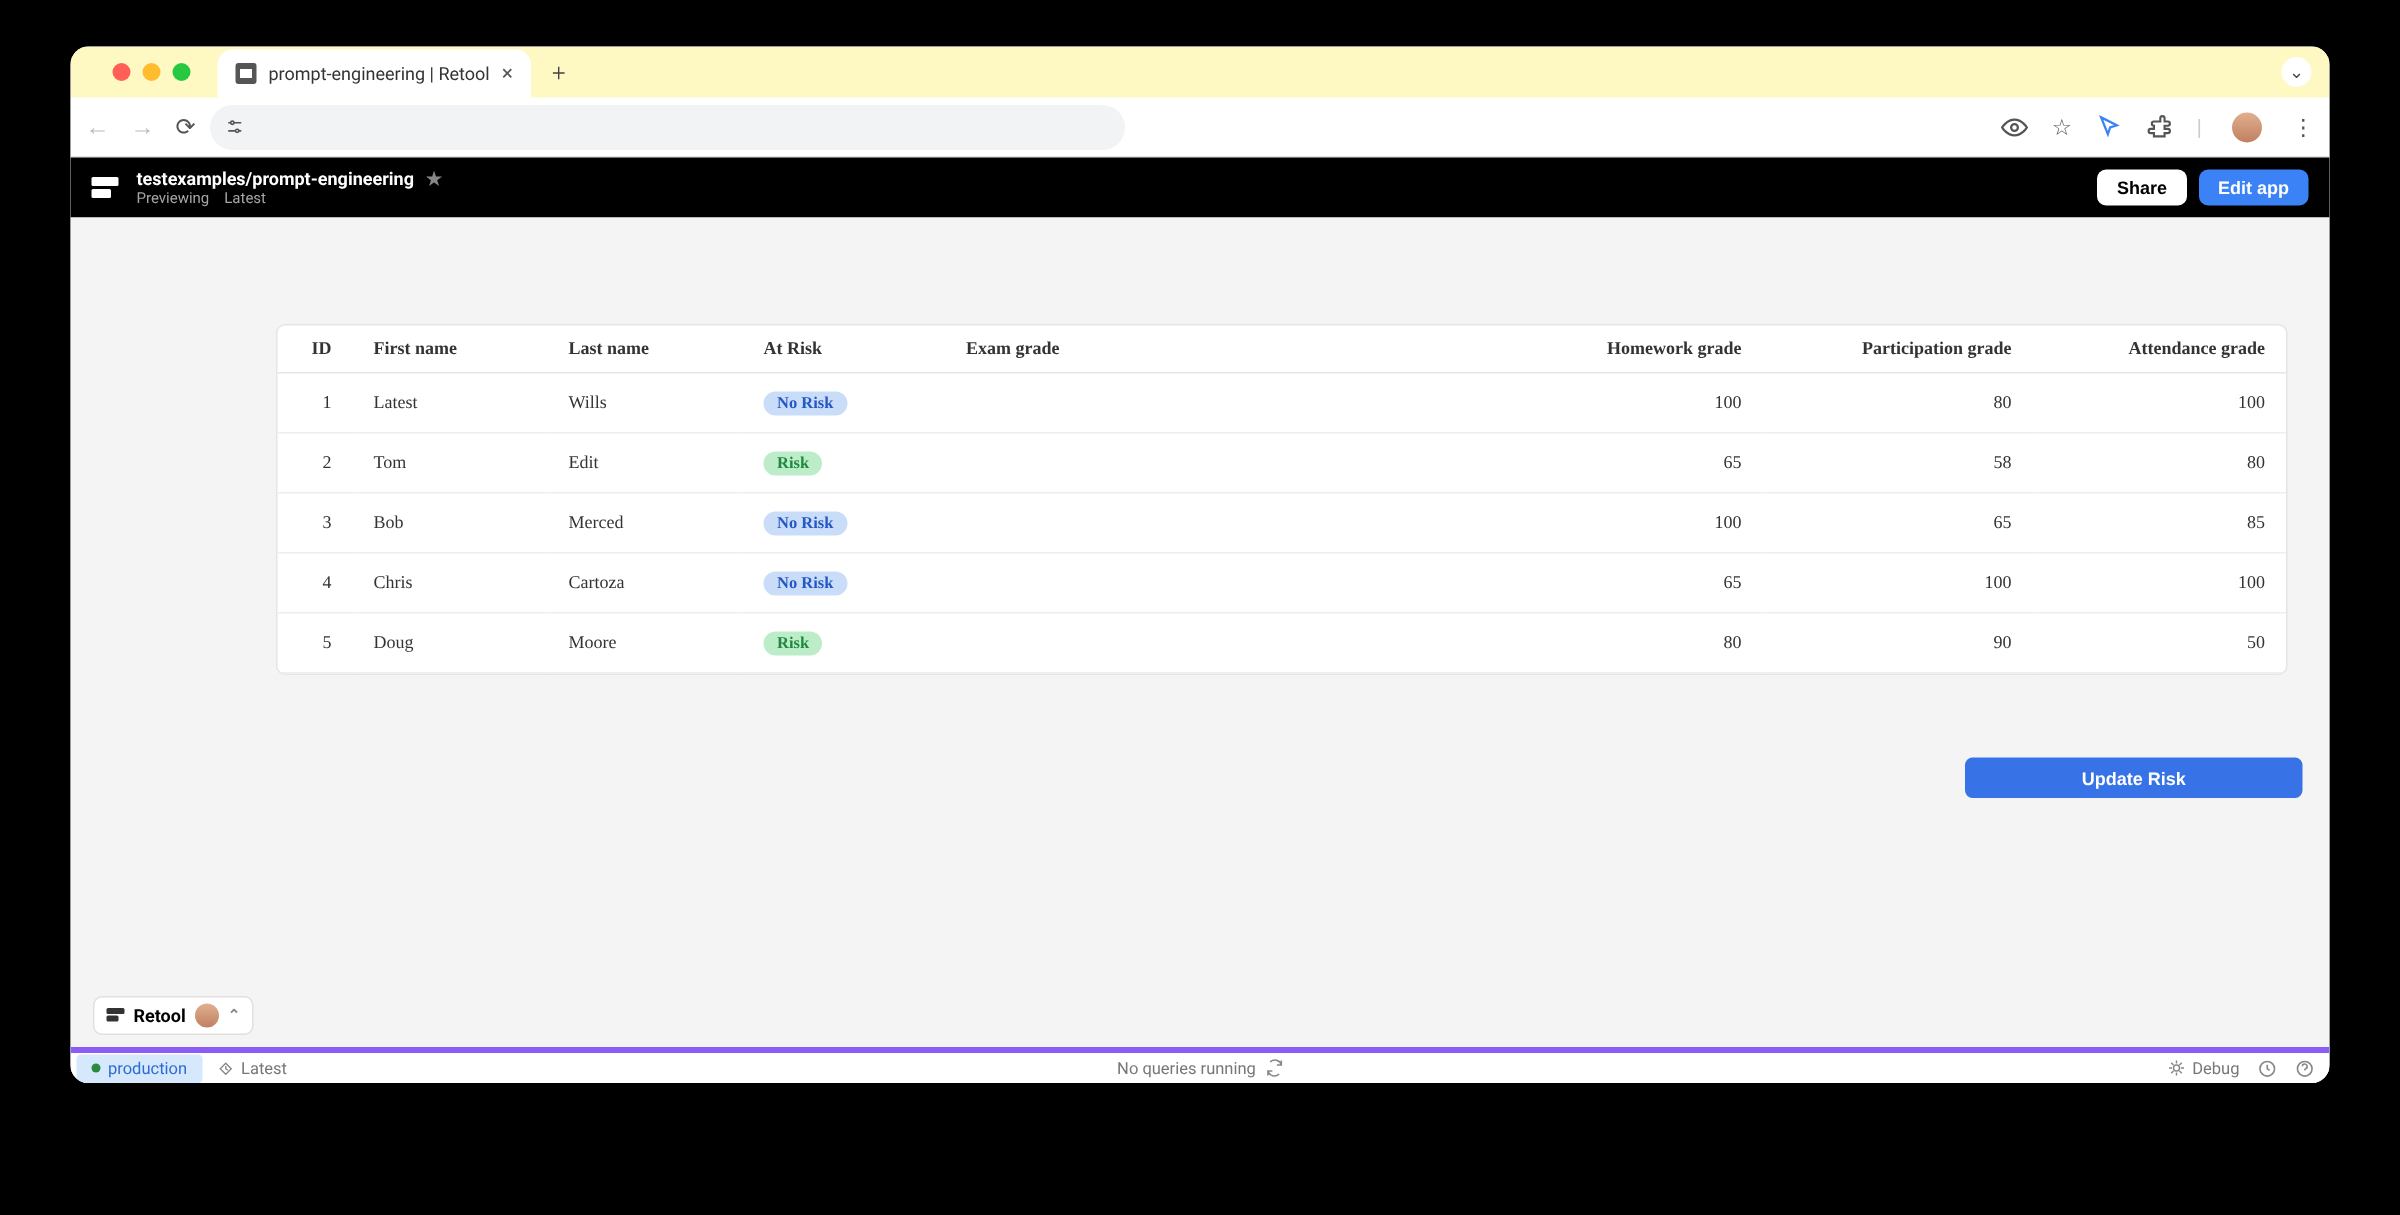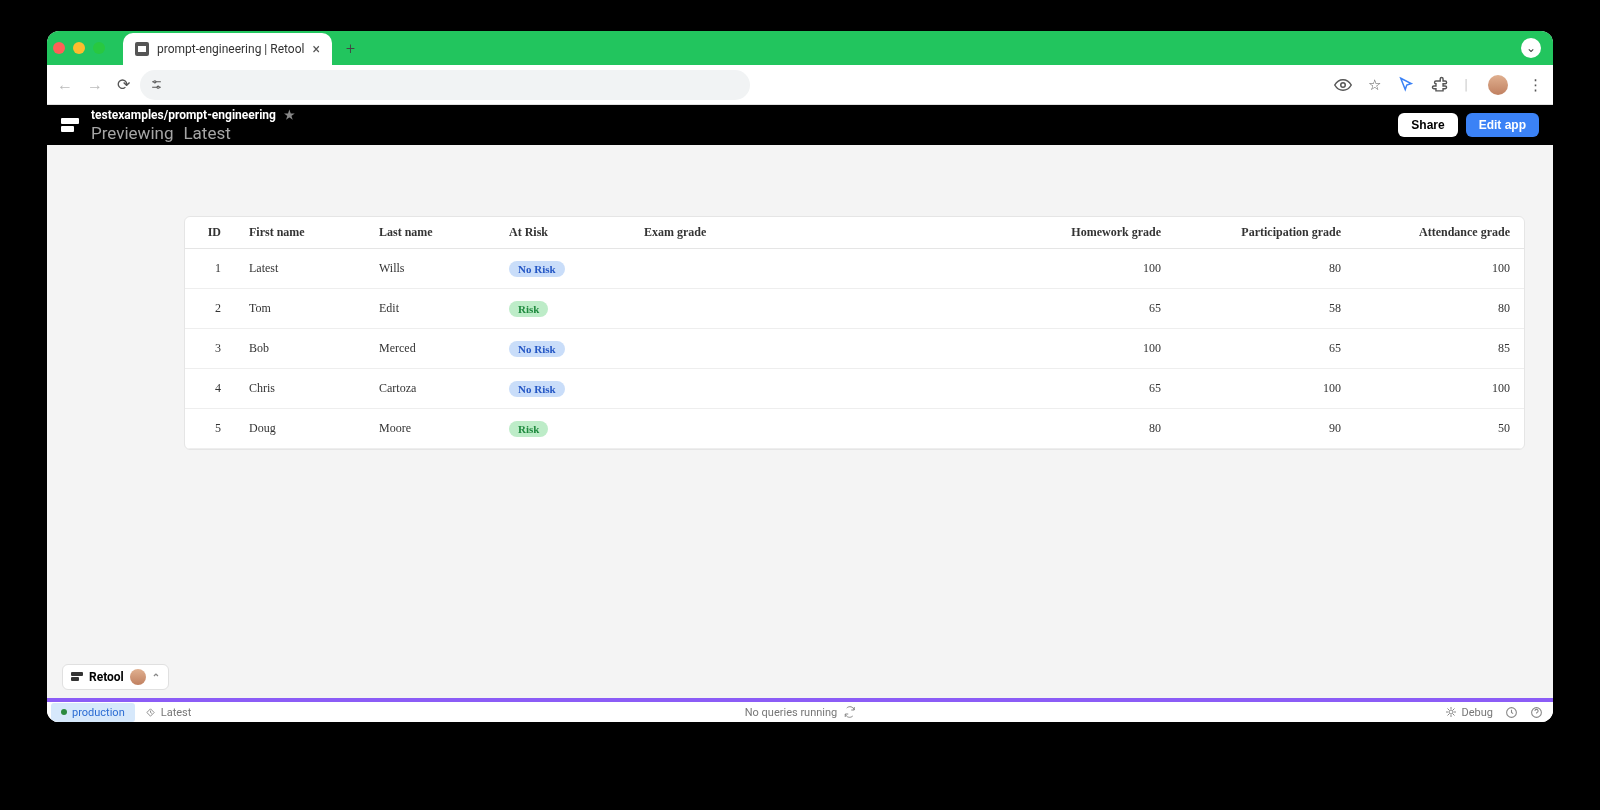--- a/index.html
+++ b/index.html
@@ -15,24 +15,24 @@
   position: absolute;
   top: 31px; left: 47px; right: 47px; bottom: 88px;
   background: #fff;
   border-radius: 12px;
   overflow: hidden;
   display: flex;
   flex-direction: column;
 }
 .tabstrip {
   height: 34px;
-  background: #22c55e;
+  background: #fef9c3;
   display: flex;
   align-items: center;
-  padding-left: 0;
+  padding-left: 22px;
   position: relative;
 }
 .traffic { display: flex; gap: 8px; margin-right: 18px; margin-left:6px;}
 .dot { width: 12px; height: 12px; border-radius: 50%; }
 .dot.red { background: #ff5f57; }
 .dot.yellow { background: #febc2e; }
 .dot.green { background: #28c840; }
 .tab {
   background: #fff;
   height: 32px;
@@ -84,21 +84,21 @@
   align-items: center;
   padding: 16px 14px;
   gap: 12px;
   color: #fff;
 }
 .logo-sq { width:18px;height:14px;display:flex;flex-direction:column;gap:2px;}
 .logo-sq div{height:6px;background:#fff;border-radius:1px;}
 .logo-sq div:last-child{width:70%;}
 .appinfo { display:flex; flex-direction:column; gap:1px;}
 .app-title { font-size:12px; font-weight:700; display:flex; align-items:center; gap:8px;}
-.app-sub { font-size:17px; color:#a5a5a5; display:flex; gap:10px;}
+.app-sub { font-size:10px; color:#a5a5a5; display:flex; gap:10px;}
 .star { color:#888; font-size:12px;}
 .appbar-right { margin-left:auto; display:flex; gap:8px;}
 .btn { padding: 5px 13px; border-radius:6px; font-size:12px; font-weight:600; border:none; cursor:pointer;}
 .btn-white { background:#fff; color:#000;}
 .btn-blue { background:#3b82f6; color:#fff;}
 .canvas {
   flex:1;
   background:#f4f4f4;
   position:relative;
   overflow:hidden;
@@ -305,20 +305,21 @@
               <td class="col-risk"><span class="pill pill-risk">Risk</span></td>
               <td class="col-exam"></td>
               <td class="col-hw r">80</td>
               <td class="col-part r">90</td>
               <td class="r">50</td>
             </tr>
           </tbody>
       </table>
     </div>
 
+    <button class="update-btn">Update Risk</button>
 
     <div class="retool-chip">
       <div class="mini-logo">
           <div></div>
           <div></div>
         </div>
       <span>Retool</span>
       <div class="mini-avatar"></div>
       <span class="chev">⌃</span>
     </div>

